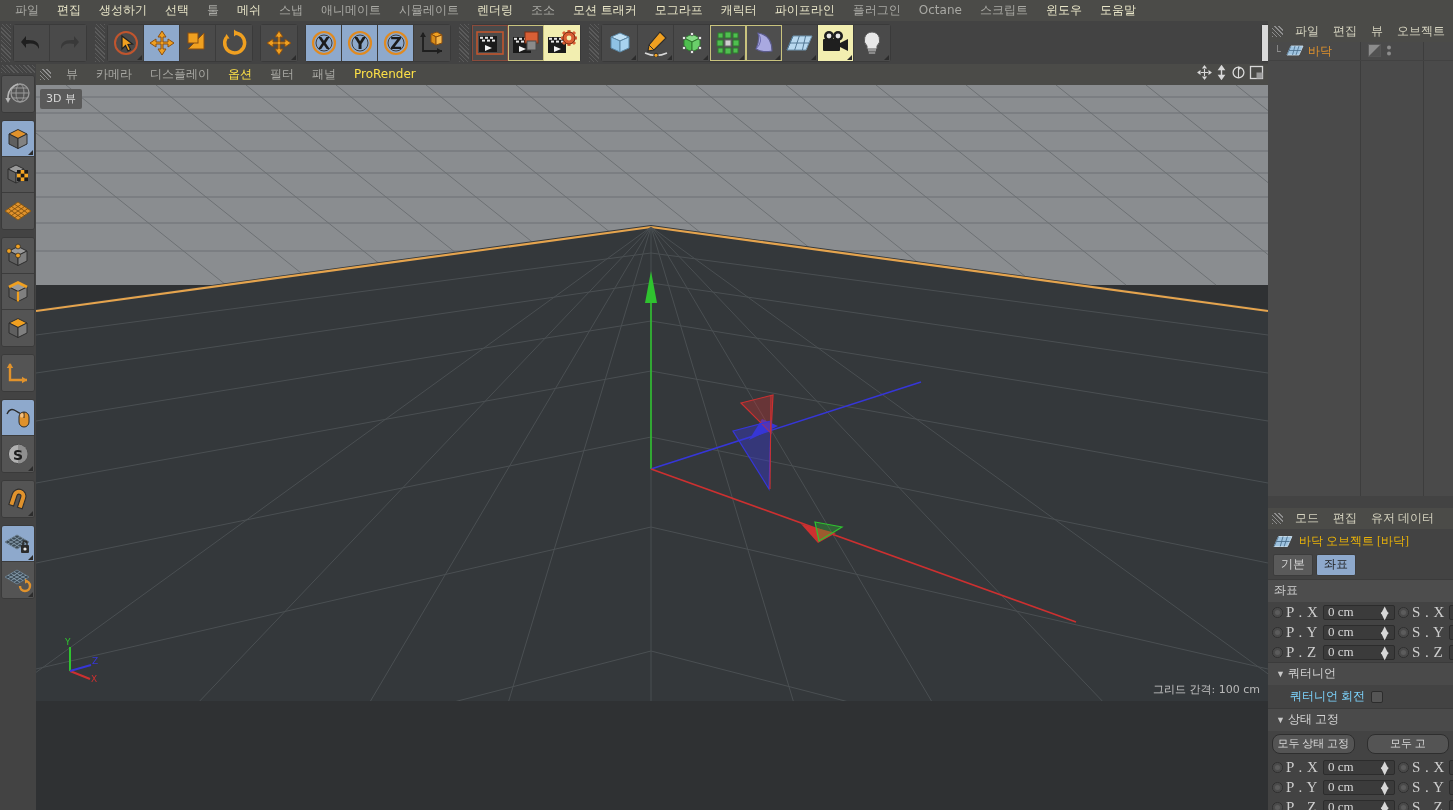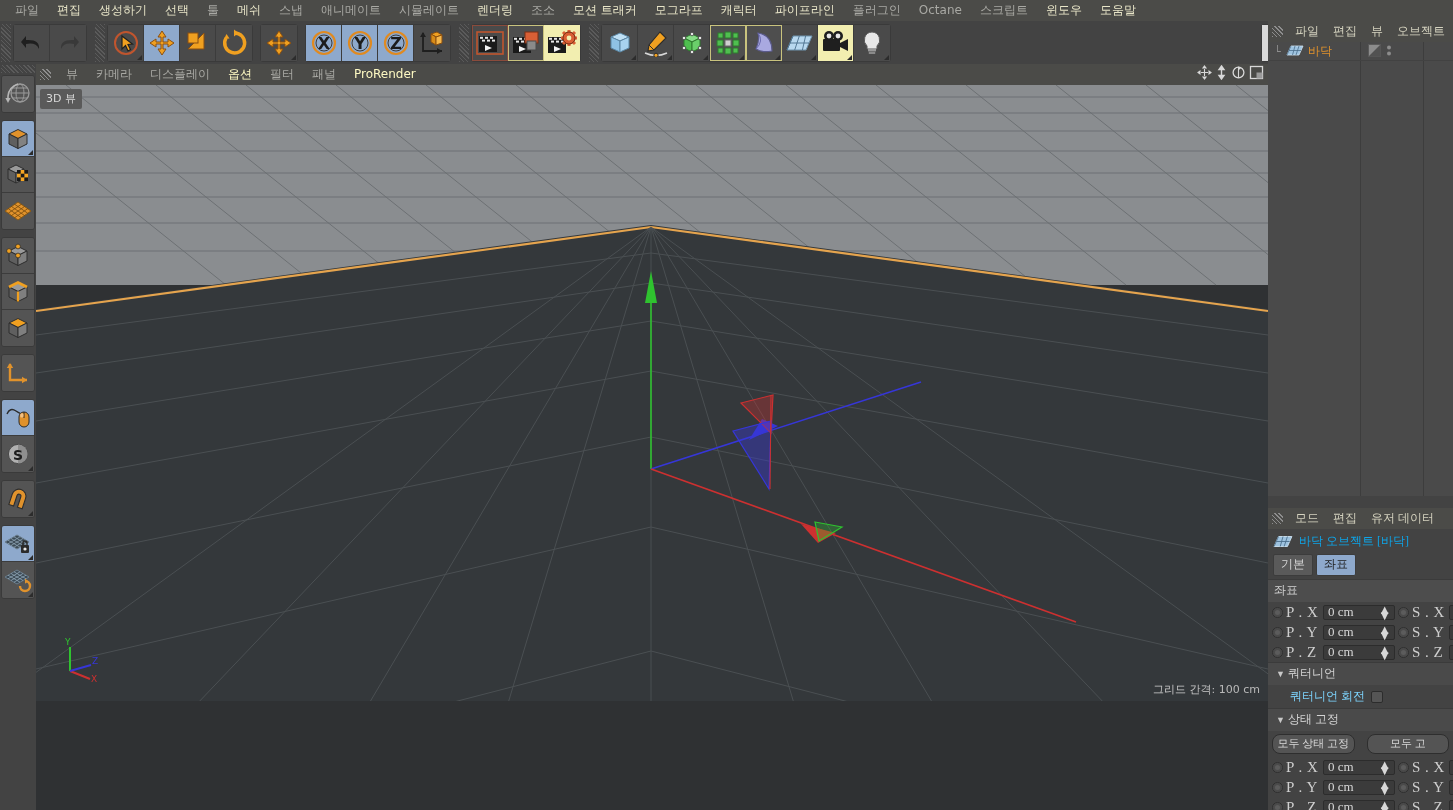--- a/index.html
+++ b/index.html
@@ -89,21 +89,21 @@
   }
   .vp-header {
     position:absolute; left:0; top:0; width:1232px; height:21px;
     background:#4b4b48; display:flex; align-items:center; padding-left:4px;
   }
   .vp-grip {
     width:11px; height:11px; margin-right:6px;
     background-image: repeating-linear-gradient(45deg,#8d8d8d 0 1px,transparent 1px 3px);
   }
   .vp-menu { font-size:12px; padding:0 9px; line-height:21px; white-space:nowrap; }
-  .vp-menu.bright { color:#fef9c3; }
+  .vp-menu.bright { color:#fde047; }
   .vp-menu.dim { color:#a9a9a4; }
   .vp-icons {
     position:absolute; right:4px; top:2px; height:17px;
     display:flex; align-items:center; gap:3px;
   }
 
   .canvas { position:absolute; left:0; top:21px; width:1232px; height:616px; overflow:hidden; }
   .vp-label {
     position:absolute; left:4px; top:4px;
     background:#5a5a5a; color:#d8d8d8; font-size:11px;
@@ -134,21 +134,21 @@
   .obj-tagcell {
     position:absolute; left:96px; top:0; width:60px; height:19px;
     display:flex; align-items:center; padding-left:4px; gap:5px;
   }
   .obj-colsep { position:absolute; left:92px; top:0; bottom:0; width:1px; background:#3d3d3d; }
   .obj-colsep2{ position:absolute; left:155px; top:0; bottom:0; width:1px; background:#3d3d3d; }
 
   .attrmgr { position:absolute; left:0; top:487px; width:185px; height:302px;font-family:Liberation Serif, serif; }
   .attr-body { position:absolute; left:0; top:21px; width:185px; bottom:0; background:#434343; }
   .attr-title { display:flex; align-items:center; gap:6px; padding:4px 5px 2px 5px; }
-  .attr-title span { font-size:12px; color:#0ea5e9; }
+  .attr-title span { font-size:12px; color:#eab308; }
   .tabs { display:flex; gap:3px; padding:2px 5px 3px 5px; }
   .tab {
     font-size:12px; padding:1px 7px 2px 7px; border-radius:2px;
     background:#5a5a5a; color:#d8d8d8; border:1px solid #3c3c3c;
   }
   .tab.active { background:#8ea9cc; color:#1d1d1d; }
   .sec-head {
     background:#4d4d4d; font-size:12px; color:#d3d3d3;
     padding:2px 6px 3px 6px; border-top:1px solid #3b3b3b;
   }

